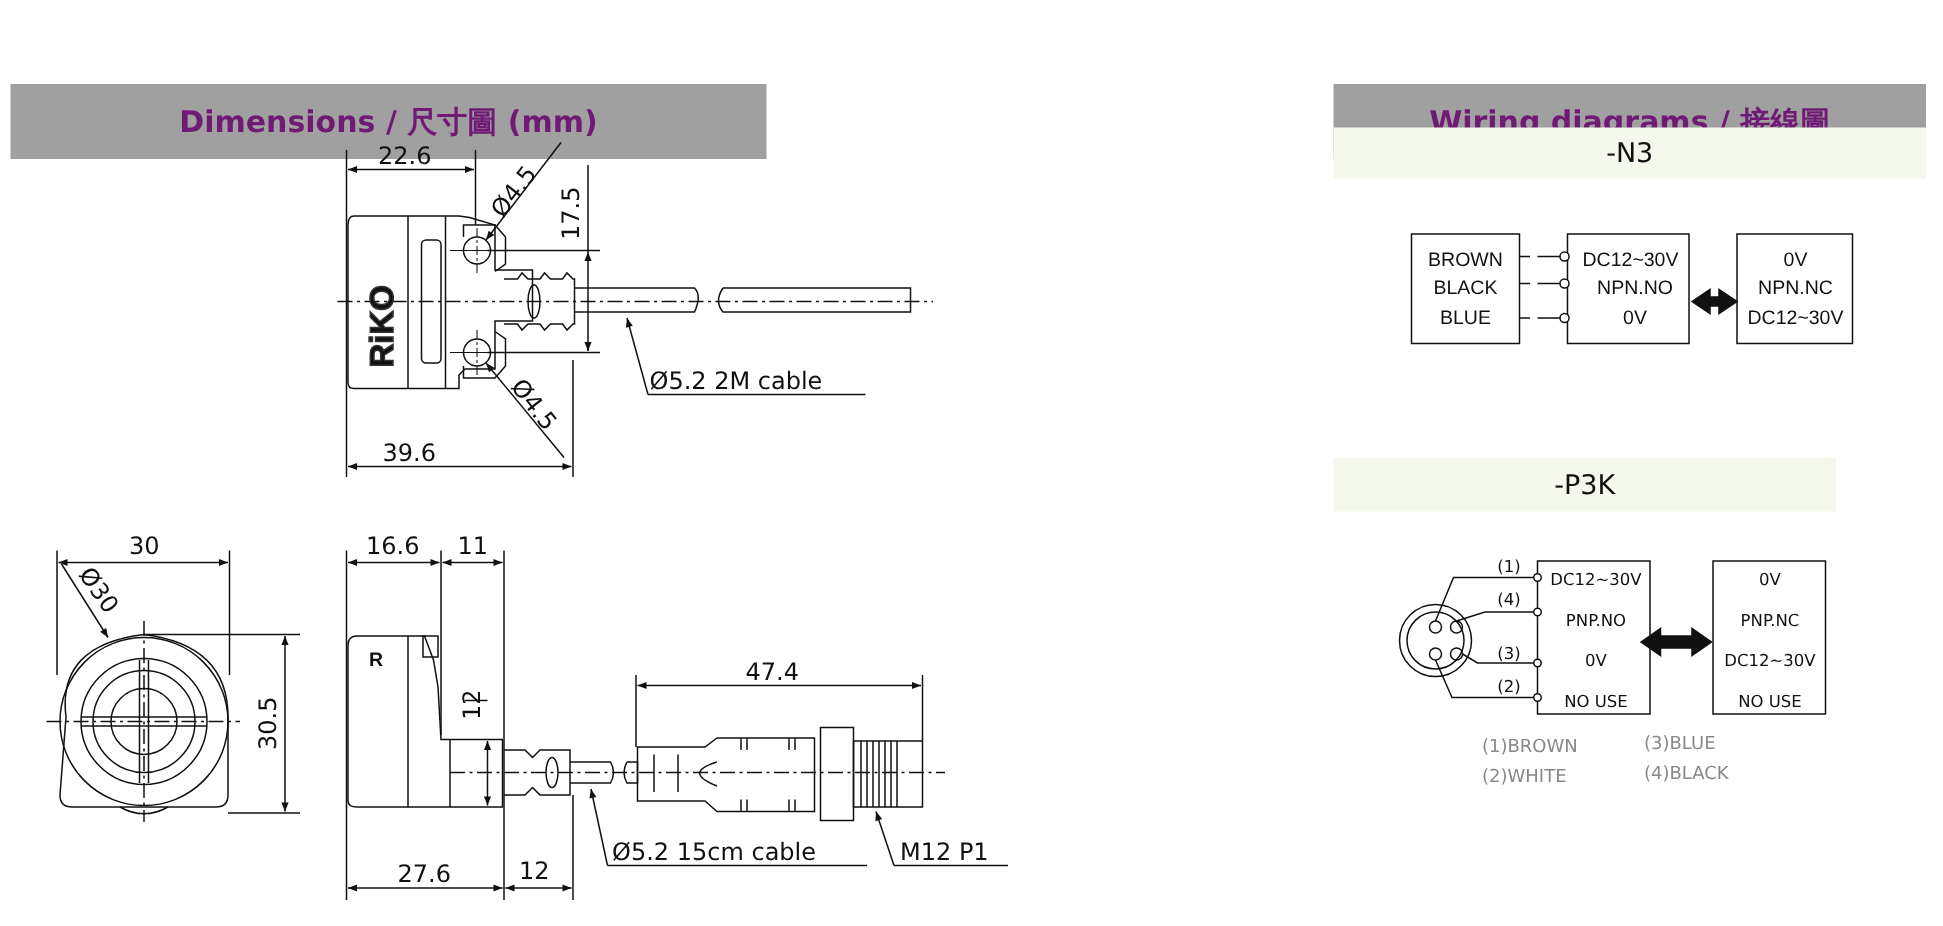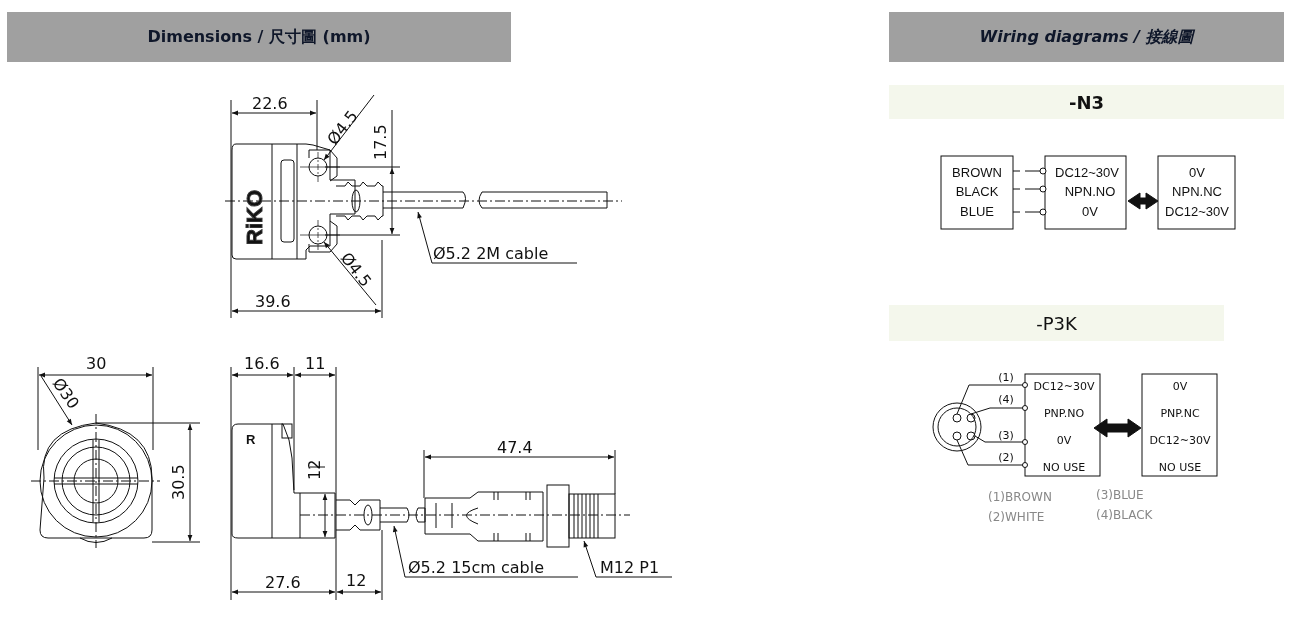--- a/index.html
+++ b/index.html
@@ -1,30 +1,30 @@
 <!DOCTYPE html>
 <html><head>
 <meta charset="utf-8">
 <style>
   html, body { margin:0; padding:0; background:#ffffff; }
   body { width:1295px; height:617px; position:relative; overflow:hidden; font-family:"DejaVu Sans", sans-serif; }
-  .hdr { position:absolute; background:#a0a0a0; color:#0f172a; font-weight:bold; font-size:16px; display:flex; align-items:center; justify-content:center; font-family:"DejaVu Sans", sans-serif; }
+  .hdr { position:absolute; background:#a0a0a0; color:#701a75; font-weight:bold; font-size:20px; display:flex; align-items:center; justify-content:center; font-family:"DejaVu Sans", sans-serif;margin-top:44px; }
   .sub { position:absolute; background:#f4f7ec; color:#111; font-size:18px; display:flex; align-items:center; justify-content:center; font-family:"DejaVu Sans", sans-serif; }
   svg { position:absolute; left:0; top:0; }
   .t { font-family:"DejaVu Sans", sans-serif; fill:#111; }
   .tw { font-family:"Liberation Sans", sans-serif; fill:#111; }
   .tg { font-family:"DejaVu Sans", sans-serif; fill:#888; }
 </style>
 </head>
 <body>
 
 <div class="hdr" style="left:7px;top:12px;width:504px;height:50px;">Dimensions / 尺寸圖 (mm)</div>
-<div class="hdr" style="left:889px;top:12px;width:395px;height:50px;font-style:italic;">Wiring diagrams / 接線圖</div>
-
-<div class="sub" style="left:889px;top:85px;width:395px;height:34px;font-weight:bold;">-N3</div>
+<div class="hdr" style="left:889px;top:12px;width:395px;height:50px;">Wiring diagrams / 接線圖</div>
+
+<div class="sub" style="left:889px;top:85px;width:395px;height:34px;">-N3</div>
 <div class="sub" style="left:889px;top:305px;width:335px;height:36px;">-P3K</div>
 
 <svg width="1295" height="617" viewBox="0 0 1295 617">
   <defs>
     <marker id="ar" viewBox="0 0 10 10" refX="10" refY="5" markerWidth="9" markerHeight="6" orient="auto-start-reverse">
       <path d="M0,1 L10,5 L0,9 z" fill="#111"></path>
     </marker>
   </defs>
 
   <g stroke="#111" fill="none" stroke-width="1">

